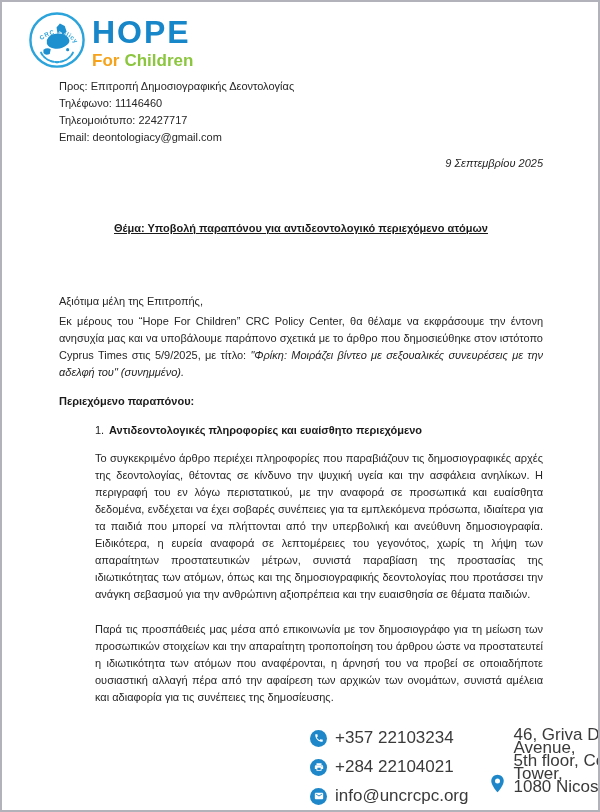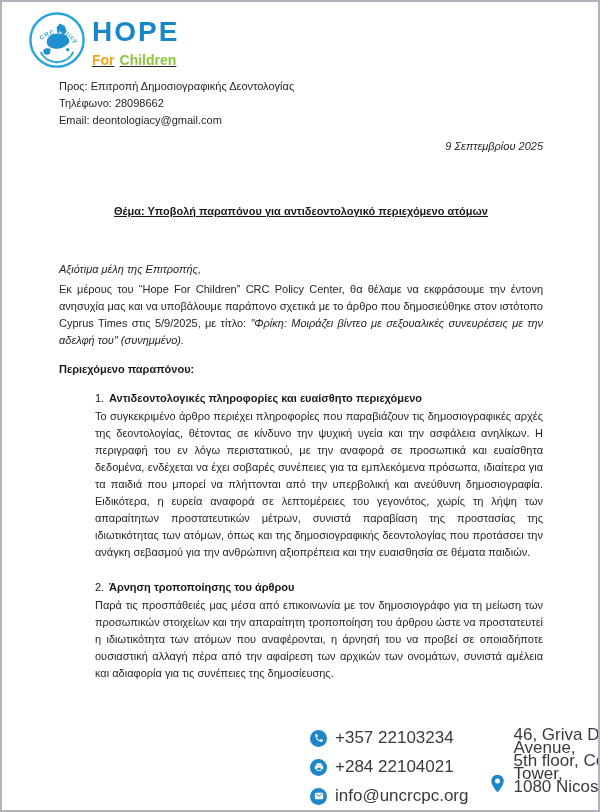--- a/index.html
+++ b/index.html
@@ -10,38 +10,38 @@
     background:#ffffff;
     border:2px solid #b2b2ba;
     box-sizing:border-box;
     font-family:"Liberation Sans",sans-serif;
     color:#262626;
     overflow:hidden;
   }
   
   .logo{position:absolute;top:9px;left:26px;display:flex;align-items:center;gap:6px;}
   .logo-wordmark{display:flex;flex-direction:column;justify-content:center;margin-top:2px;}
-  .logo-hope{font-size:28px;font-weight:800;letter-spacing:2px;color:#1787c9;line-height:26px;}
-  .logo-sub{font-size:14px;font-weight:700;line-height:15px;margin-top:8px;text-decoration:underline;}
+  .logo-hope{font-size:32px;font-weight:800;letter-spacing:2px;color:#1787c9;line-height:26px;}
+  .logo-sub{font-size:17px;font-weight:700;line-height:15px;margin-top:8px;}
   .logo-for{color:#f6a31b;}
   .logo-children{color:#8cc63f;margin-left:5px;}
   
   .content{position:absolute;top:76px;left:0;right:0;padding:0 55px 0 57px;font-size:11px;line-height:17px;}
   .recipient div{line-height:17px;}
   .date-line{text-align:right;margin-top:9px;font-style:italic;}
   .subject-line{margin-top:48px;text-align:center;font-weight:700;text-decoration:underline;color:#1a1a1a;}
-  .greeting{margin-top:41px;font-style:italic;}
+  .greeting{margin-top:56px;}
   .intro{margin-top:3px;text-align:justify;}
   .intro em{font-style:italic;}
   .section-label{margin-top:12px;font-weight:700;color:#1a1a1a;}
   .complaints{margin-top:12px;margin-left:36px;}
   .complaint{margin-bottom:18px;}
   .complaint-heading{font-weight:700;color:#1a1a1a;}
   .complaint-heading .num{display:inline-block;width:14px;font-weight:400;}
-  .complaint-body{margin-top:1px;text-align:justify;}
+  .complaint-body{margin-top:11px;text-align:justify;}
   
   .footer{position:absolute;top:726px;left:308px;display:flex;gap:20px;font-size:17px;color:#3a3a3a;}
   .f-row{display:flex;align-items:center;gap:8px;margin-bottom:9px;}
   .f-row.multi{align-items:flex-end;}
   .icon-circle{flex:0 0 auto;width:17px;height:17px;border-radius:50%;background:#1d87c9;display:flex;align-items:center;justify-content:center;}
   .icon-circle svg{display:block;}
   .pin-wrap{flex:0 0 auto;width:17px;display:flex;justify-content:center;}
   .addr{line-height:13px;}
   .web{line-height:13px;}
   .fcol2 .f-row:last-child{margin-top:21px;gap:21px;}
@@ -78,21 +78,22 @@
       <span class="logo-sub">
         <span class="logo-for">For</span><span class="logo-children">Children</span>
       </span>
     </span>
   </div>
 
   <div class="content">
 
     <div class="recipient">
       <div>Προς: Επιτροπή Δημοσιογραφικής Δεοντολογίας</div>
-      <div>Τηλέφωνο: 28098662</div>
+      <div>Τηλέφωνο: 11146460</div>
+      <div>Τηλεομοιότυπο: 22427717</div>
       <div>Email: deontologiacy@gmail.com</div>
     </div>
 
     <div class="date-line">9 Σεπτεμβρίου 2025</div>
 
     <div class="subject-line">Θέμα: Υποβολή παραπόνου για αντιδεοντολογικό περιεχόμενο ατόμων</div>
 
     <div class="greeting">Αξιότιμα μέλη της Επιτροπής,</div>
 
     <div class="intro"><span>Εκ μέρους του “Hope For Children” CRC Policy Center, θα θέλαμε να εκφράσουμε την έντονη ανησυχία μας και να υποβάλουμε παράπονο σχετικά με το άρθρο που δημοσιεύθηκε στον ιστότοπο Cyprus Times στις 5/9/2025, με τίτλο: </span><em>"Φρίκη: Μοιράζει βίντεο με σεξουαλικές συνευρέσεις με την αδελφή του" (συνημμένο).</em></div>
@@ -102,23 +103,20 @@
     <div class="complaints">
 
       <div class="complaint">
         <div class="complaint-heading">
           <span class="num">1.</span><span>Αντιδεοντολογικές πληροφορίες και ευαίσθητο περιεχόμενο</span>
         </div>
         <div class="complaint-body">Το συγκεκριμένο άρθρο περιέχει πληροφορίες που παραβιάζουν τις δημοσιογραφικές αρχές της δεοντολογίας, θέτοντας σε κίνδυνο την ψυχική υγεία και την ασφάλεια ανηλίκων. Η περιγραφή του εν λόγω περιστατικού, με την αναφορά σε προσωπικά και ευαίσθητα δεδομένα, ενδέχεται να έχει σοβαρές συνέπειες για τα εμπλεκόμενα πρόσωπα, ιδιαίτερα για τα παιδιά που μπορεί να πλήττονται από την υπερβολική και ανεύθυνη δημοσιογραφία. Ειδικότερα, η ευρεία αναφορά σε λεπτομέρειες του γεγονότος, χωρίς τη λήψη των απαραίτητων προστατευτικών μέτρων, συνιστά παραβίαση της προστασίας της ιδιωτικότητας των ατόμων, όπως και της δημοσιογραφικής δεοντολογίας που προτάσσει την ανάγκη σεβασμού για την ανθρώπινη αξιοπρέπεια και την ευαισθησία σε θέματα παιδιών.</div>
       </div>
 
       <div class="complaint">
-        <div class="complaint-heading">
-          <span class="num">2.</span><span>Άρνηση τροποποίησης του άρθρου</span>
-        </div>
         <div class="complaint-body">Παρά τις προσπάθειές μας μέσα από επικοινωνία με τον δημοσιογράφο για τη μείωση των προσωπικών στοιχείων και την απαραίτητη τροποποίηση του άρθρου ώστε να προστατευτεί η ιδιωτικότητα των ατόμων που αναφέρονται, η άρνησή του να προβεί σε οποιαδήποτε ουσιαστική αλλαγή πέρα από την αφαίρεση των αρχικών των ονομάτων, συνιστά αμέλεια και αδιαφορία για τις συνέπειες της δημοσίευσης.</div>
       </div>
 
     </div>
   </div>
 
   <div class="footer">
 
     <div class="fcol1">
       <div class="f-row">

